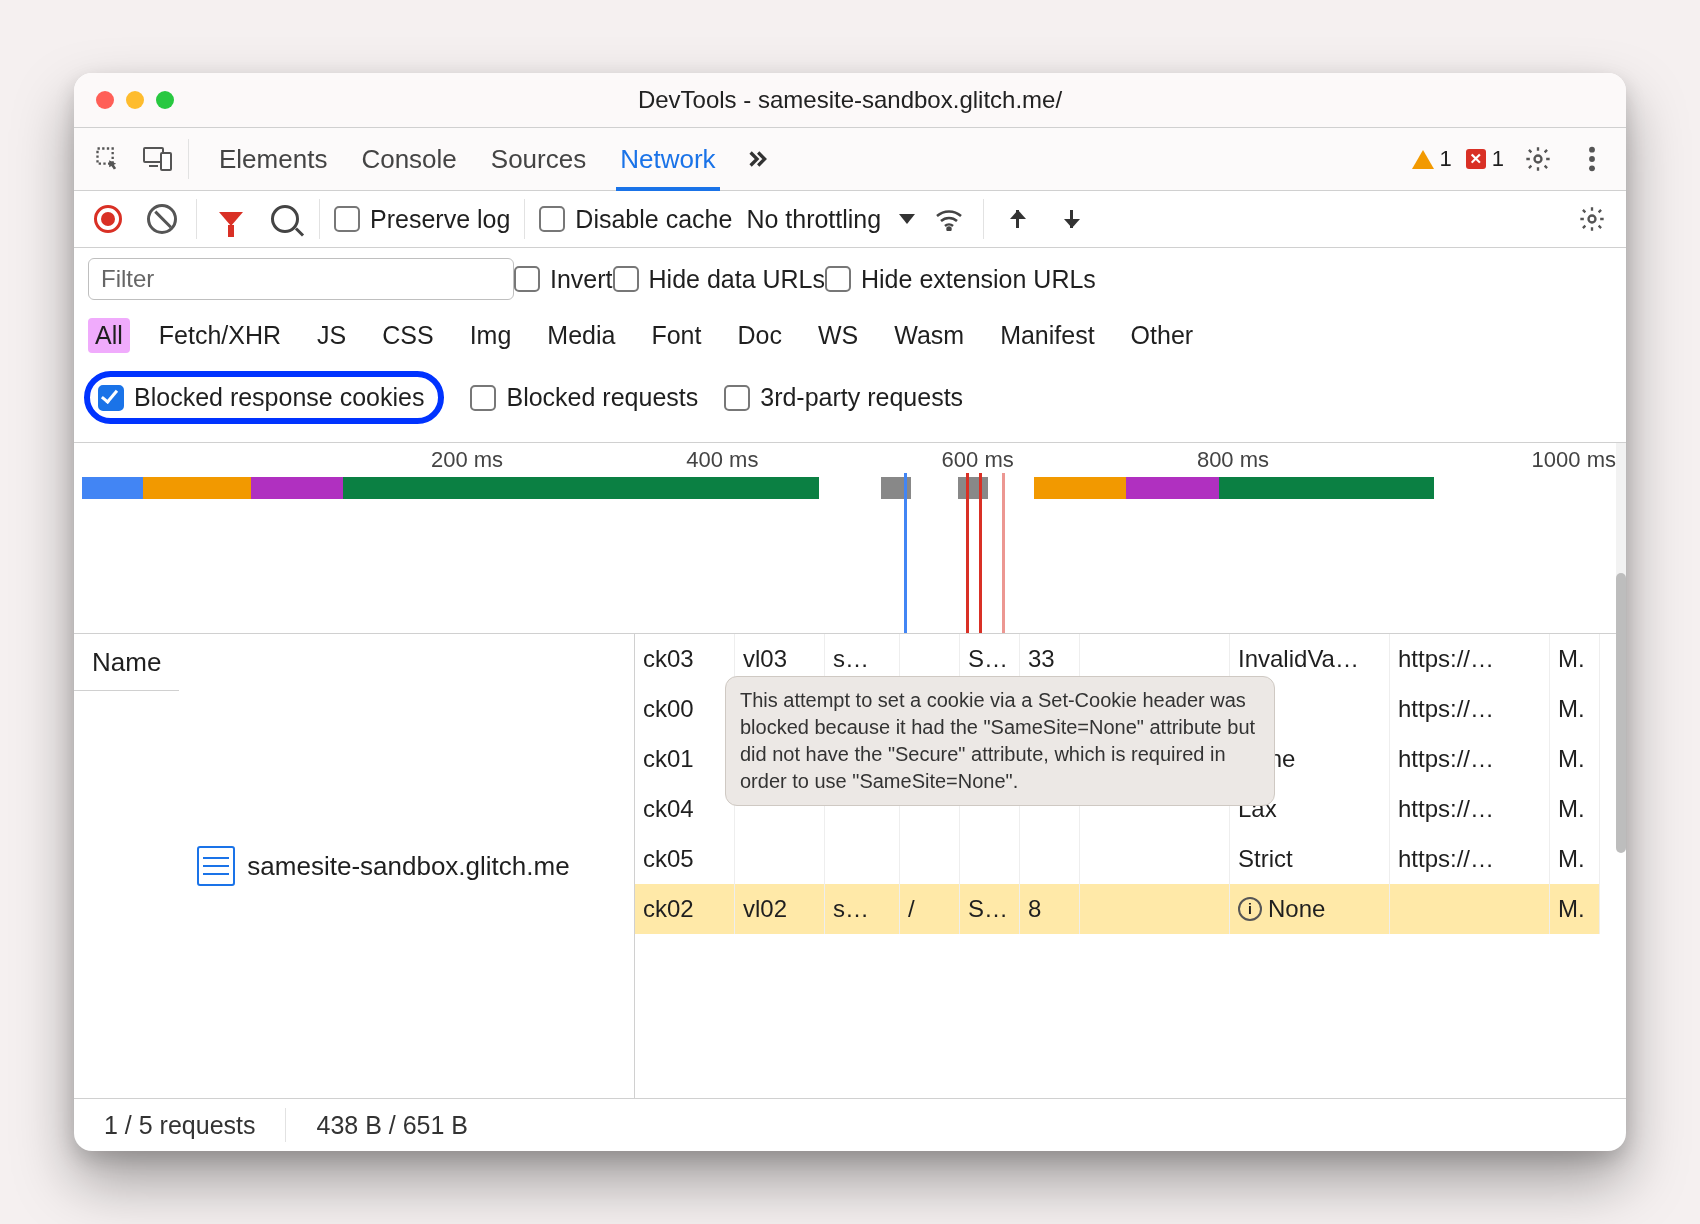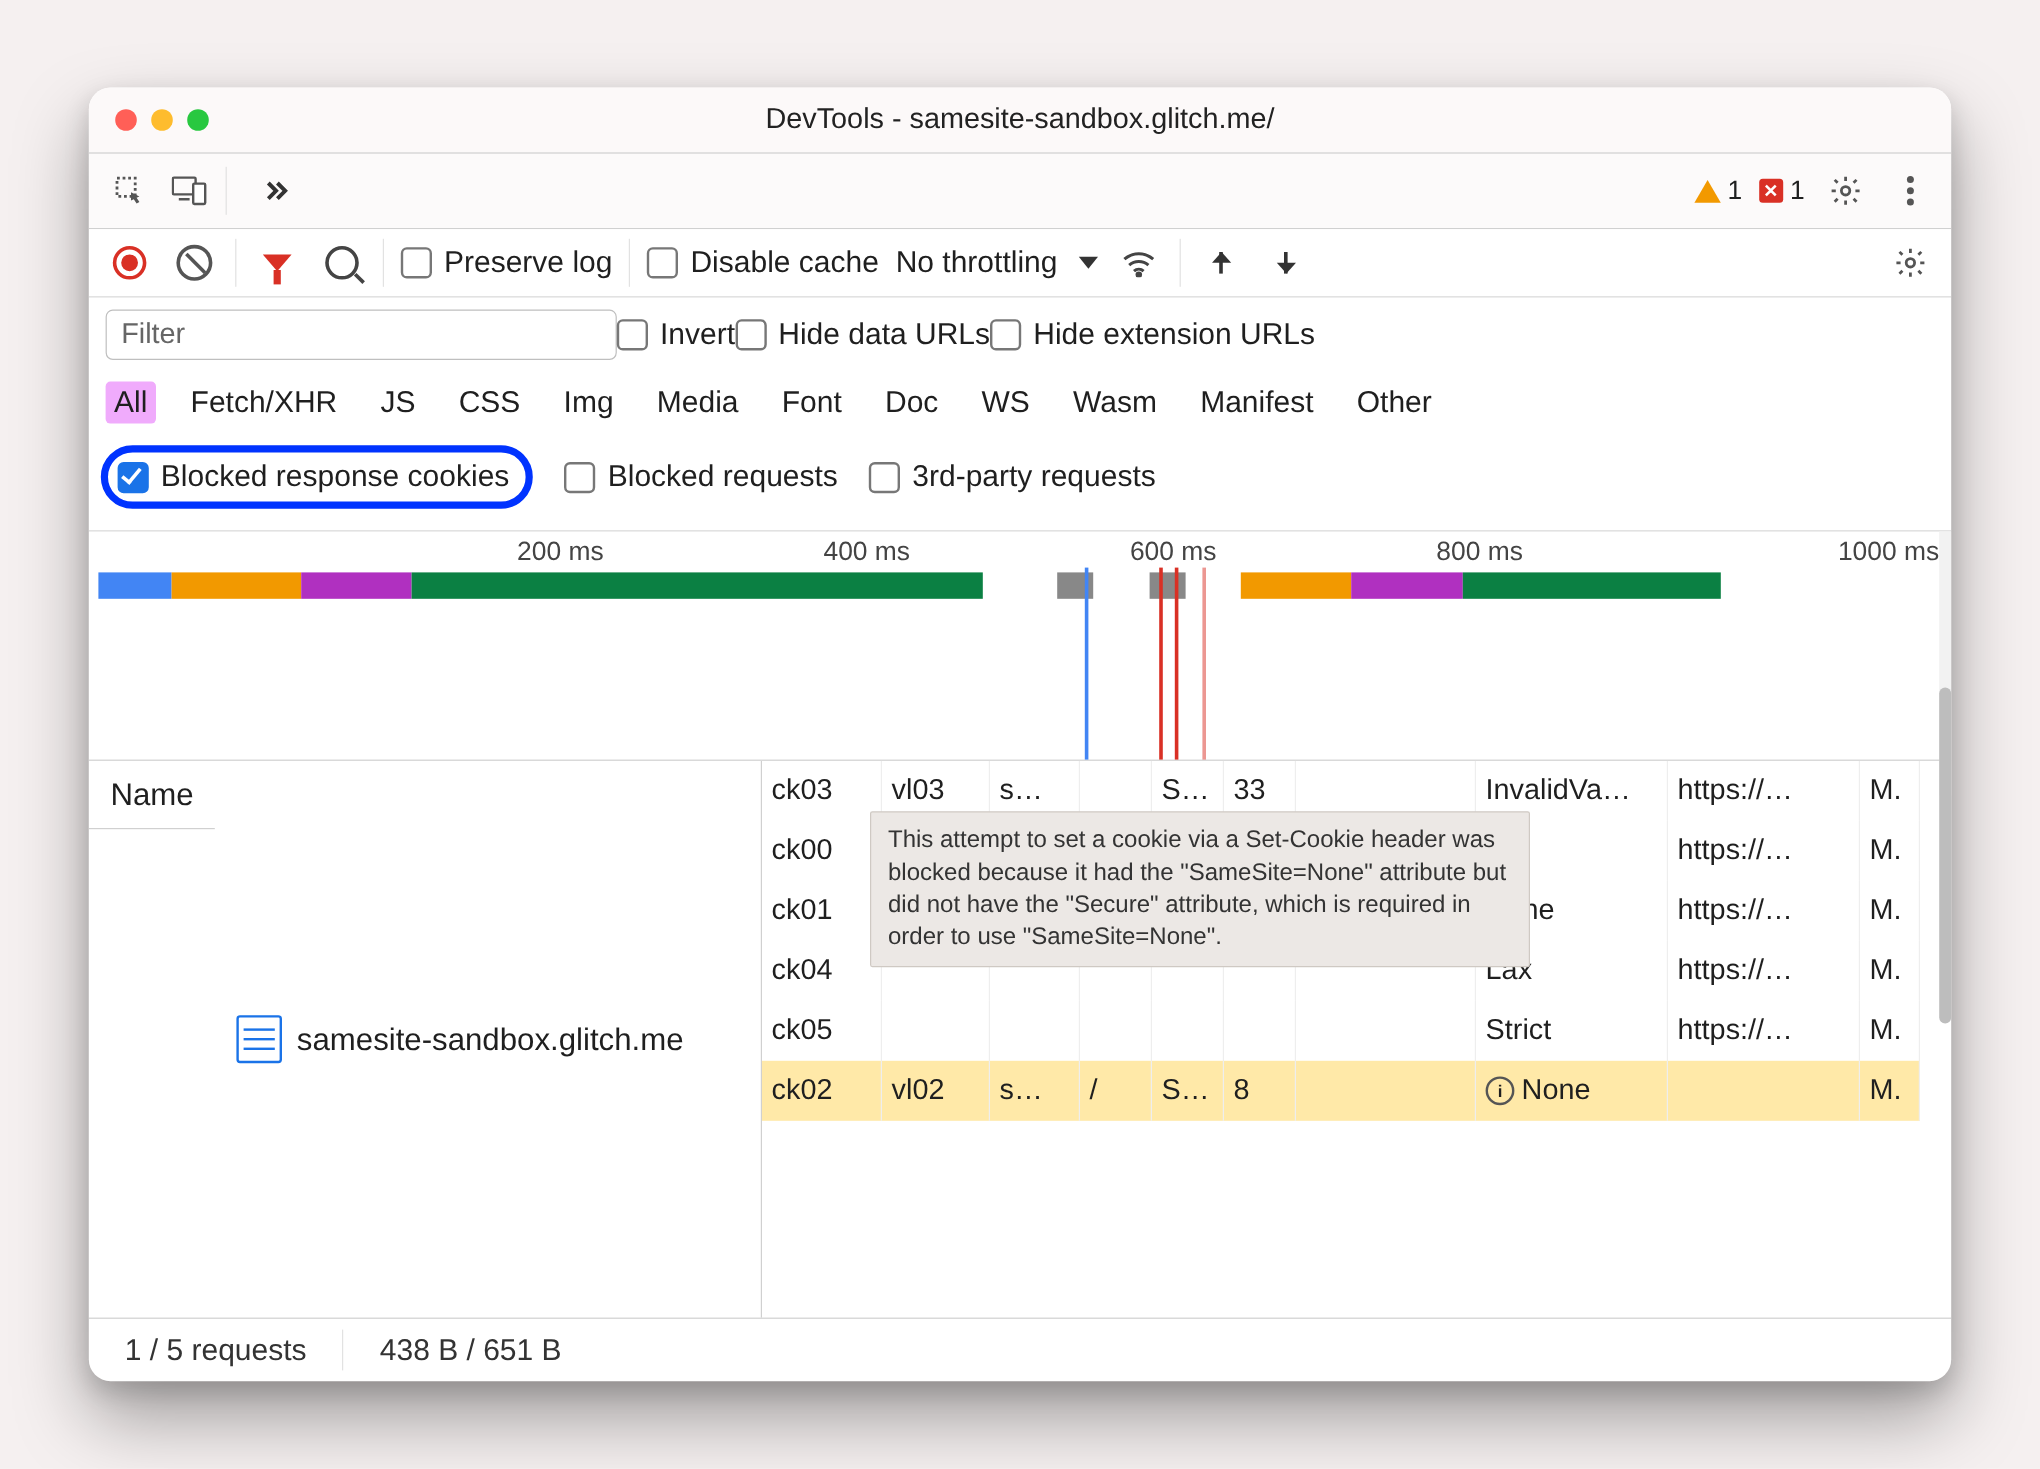--- a/index.html
+++ b/index.html
@@ -105,21 +105,21 @@
   .detailtabs .dtab.active::after{content:"";position:absolute;left:-2px;right:-2px;bottom:-1px;height:4px;background:var(--blue);}
   .closex{width:26px;height:26px;position:relative}
   .closex::before,.closex::after{content:"";position:absolute;left:12px;top:0;width:3px;height:26px;background:#333}
   .closex::before{transform:rotate(45deg)}
   .closex::after{transform:rotate(-45deg)}
 
   .cookies{flex:1;position:relative;font-size:24px;overflow:hidden;}
   .ckrow{display:grid;grid-template-columns:100px 90px 75px 60px 60px 60px 150px 160px 160px 50px;height:50px;align-items:center;}
   .ckrow>div{padding:0 8px;white-space:nowrap;overflow:hidden;text-overflow:ellipsis;border-right:1px solid #eee;height:100%;display:flex;align-items:center;}
   .ckrow.hl>div{background:var(--highlight);}
-  .tooltip{position:absolute;left:90px;top:42px;width:520px;background:var(--tooltip);border:1px solid #cfc9c3;font-size:20px;line-height:1.35;padding:10px 14px;color:#333;border-radius:2px;z-index:5}
+  .tooltip{position:absolute;left:90px;top:42px;width:520px;background:var(--tooltip);border:1px solid #cfc9c3;font-size:20px;line-height:1.35;padding:10px 14px;color:#333;border-radius:12px;z-index:5}
   .info-ic{width:20px;height:20px;border:2px solid #555;border-radius:50%;display:inline-flex;align-items:center;justify-content:center;font-size:14px;font-weight:700;margin-right:6px}
 
   .status{height:52px;border-top:1px solid var(--border);display:flex;align-items:center;gap:40px;padding:0 30px;font-size:25px;color:#333;}
   .status .vsep{height:34px;margin:0 -10px;}
 
 </style>
 </head>
 <body>
 
 <div class="window">
@@ -141,20 +141,26 @@
         </svg>
     </div>
     <div class="icnbtn">
       <svg width="30" height="26" viewBox="0 0 30 26" fill="none" stroke="#555" stroke-width="2">
           <rect x="1" y="2" width="19" height="14" rx="1"></rect>
           <line x1="6" y1="20" x2="15" y2="20"></line>
           <rect x="18" y="7" width="10" height="17" rx="1" fill="#fff"></rect>
         </svg>
     </div>
     <div class="vsep"></div>
+    <div class="tabs">
+      <div class="tab">Elements</div>
+      <div class="tab">Console</div>
+      <div class="tab">Sources</div>
+      <div class="tab active">Network</div>
+    </div>
     <div class="icnbtn chevmore" style="margin-left:10px">
       <svg width="26" height="26" viewBox="0 0 24 24" fill="none" stroke="#333" stroke-width="3">
           <path d="M7 6l6 6-6 6"></path>
           <path d="M14 6l6 6-6 6"></path>
         </svg>
     </div>
     <div class="tabright">
       <div class="badge">
         <span class="warn-tri"></span>
         <span>1</span>

